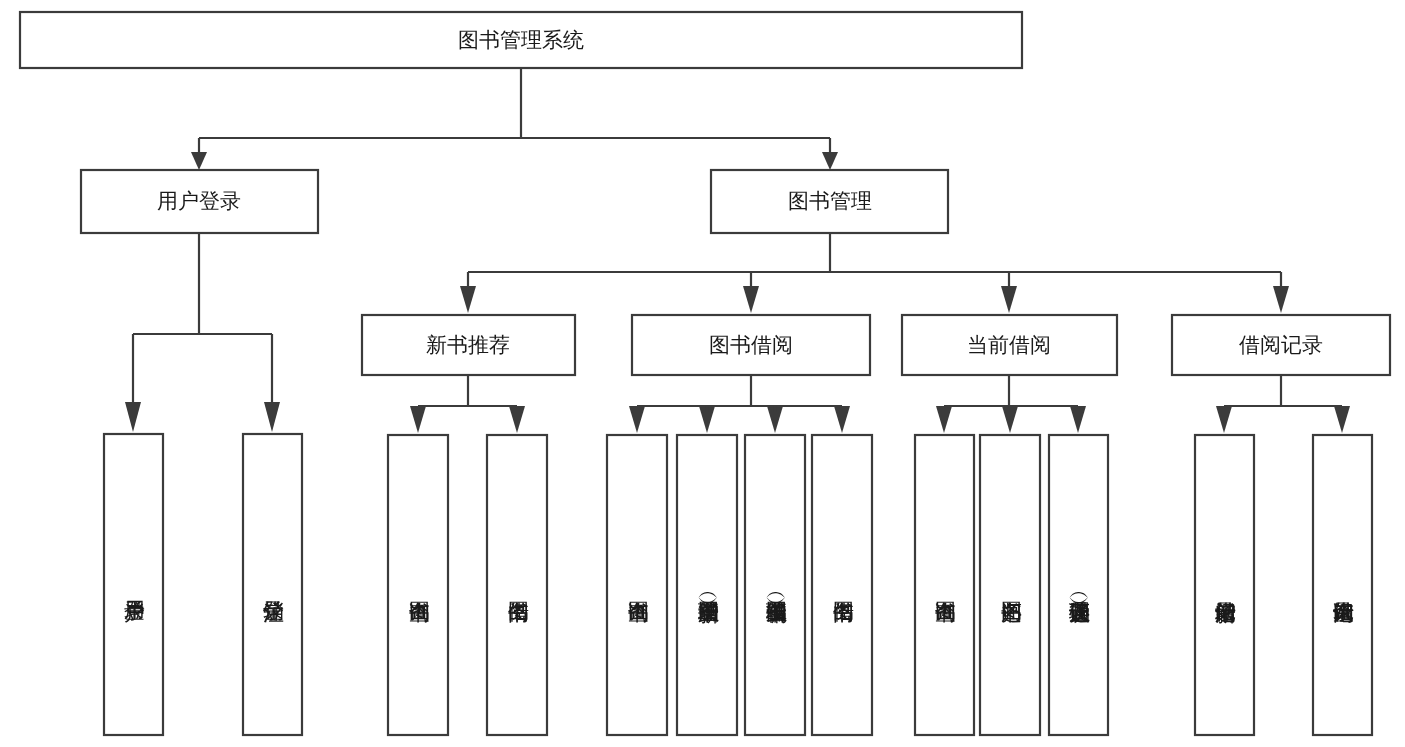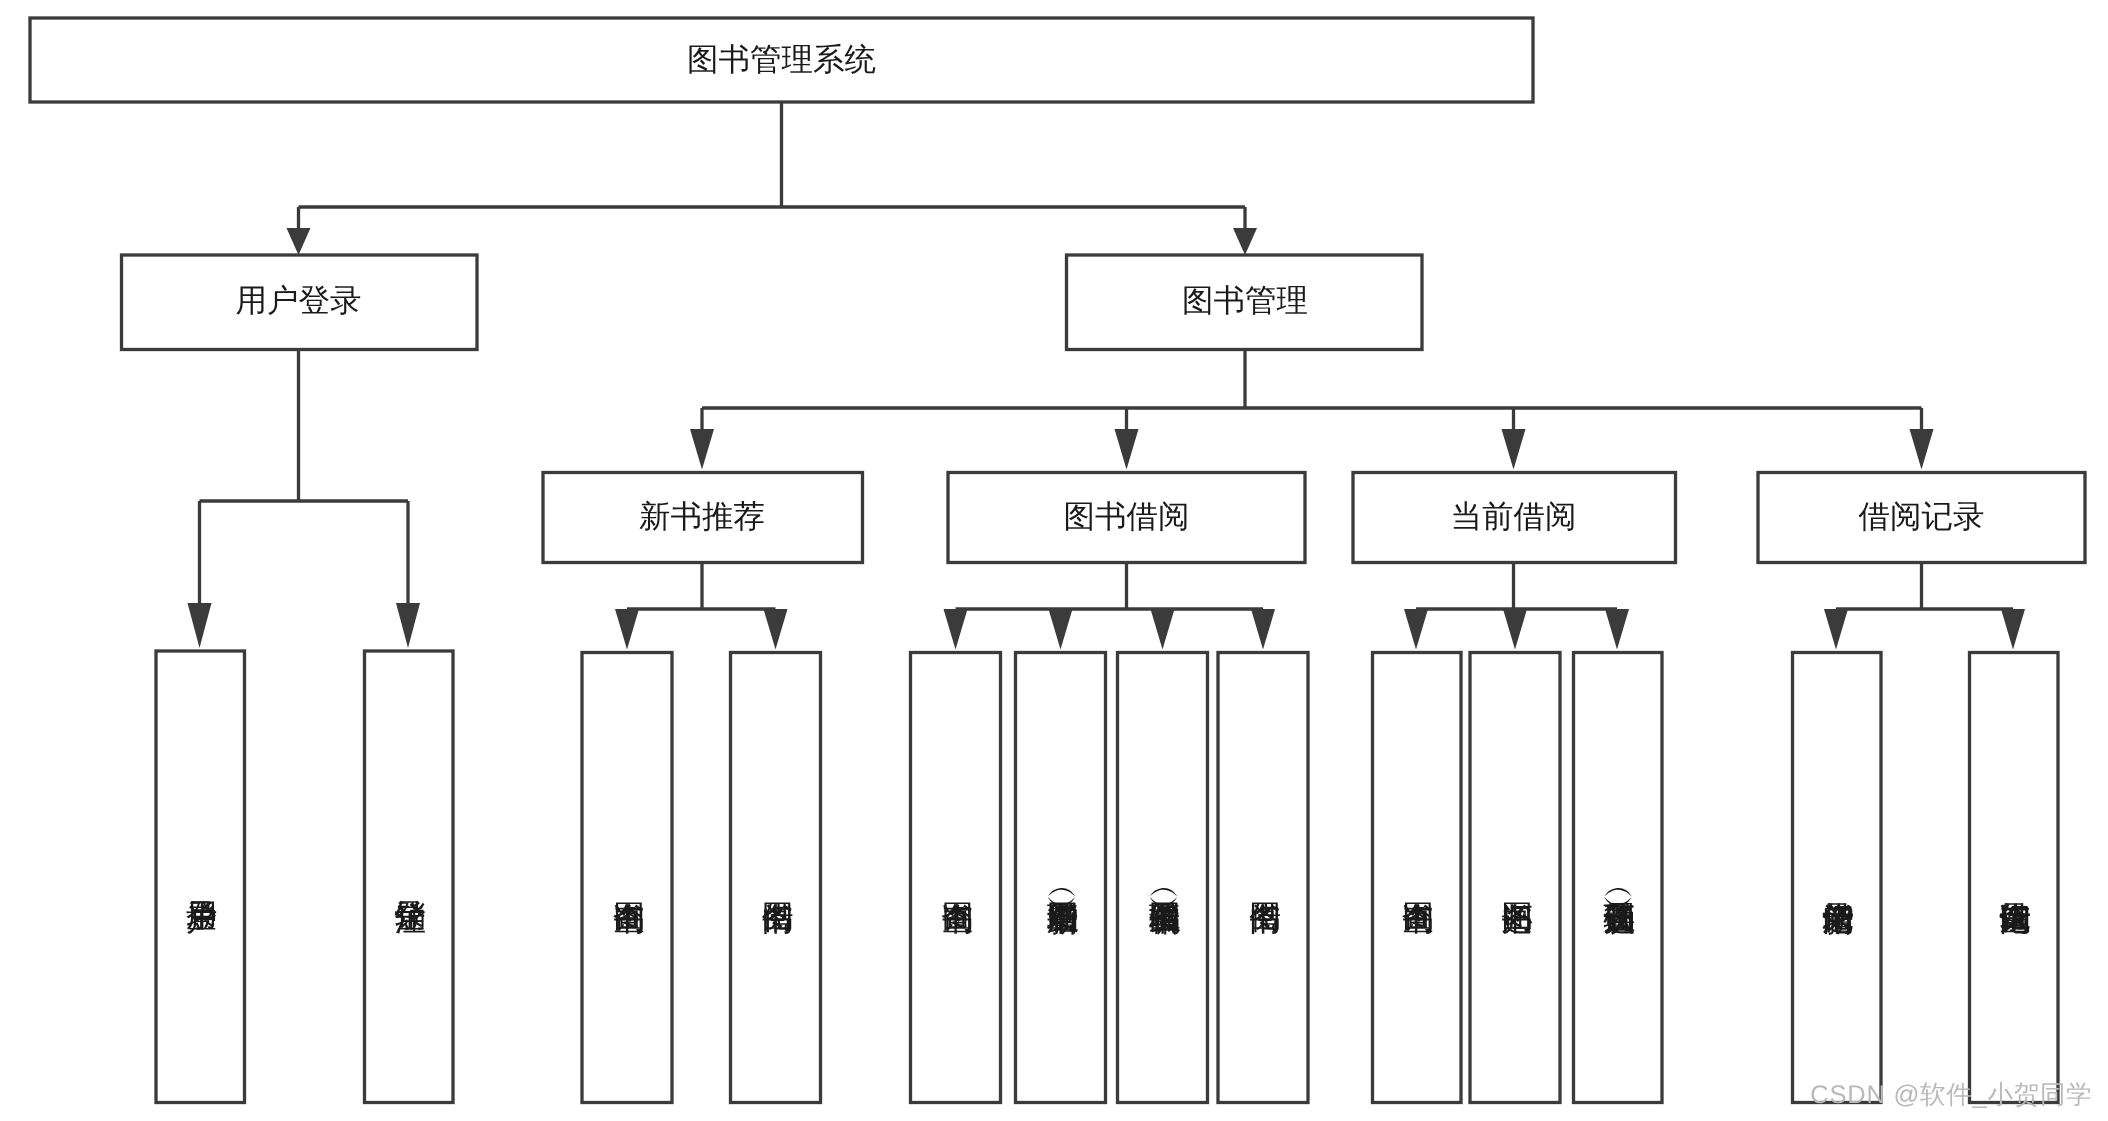--- a/index.html
+++ b/index.html
@@ -240,15 +240,14 @@
       <text class="node-label-vertical" x="1224" y="585">新增借阅记录</text>
     </g>
 
     <g>
       <rect class="node-box" x="1313" y="435" width="59" height="300"></rect>
       <text class="node-label-vertical" x="1342" y="585">查询借阅记录</text>
     </g>
 
   </svg>
 
-  <div class="watermark">CSDN @软件_小贺同学</div>
 
 </div>
 
 </body></html>

